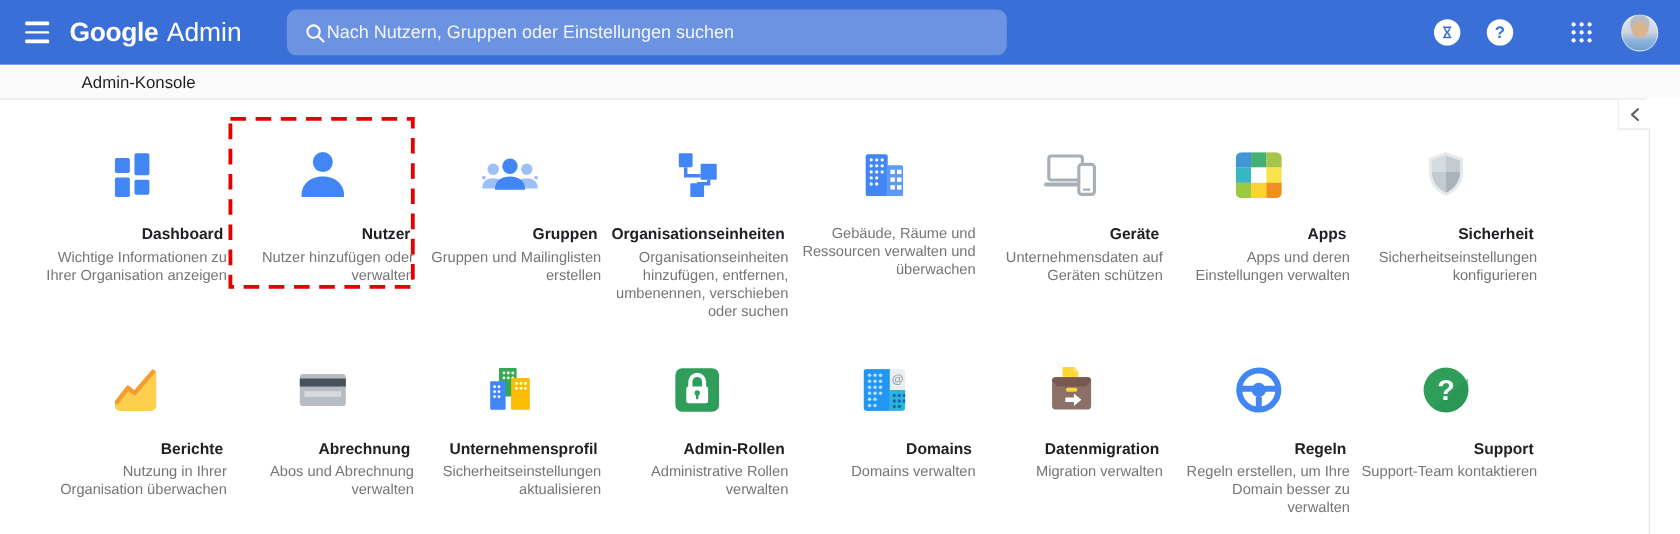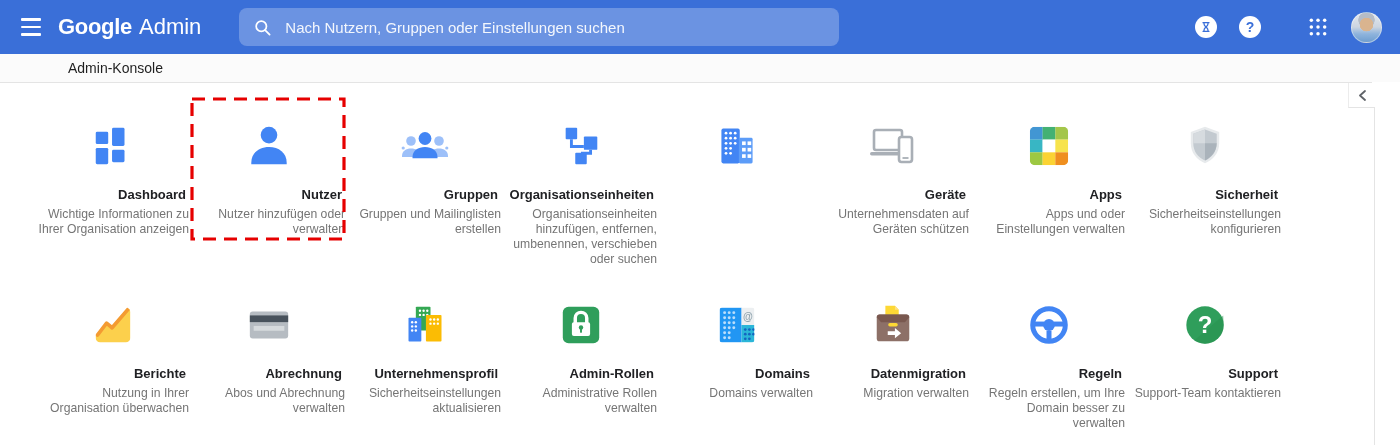--- a/index.html
+++ b/index.html
@@ -11,21 +11,21 @@
   .app-header { height:54px; background:#3a6fd8; display:flex; align-items:center; padding:0 18px 0 14px; }
   .menu-btn { width:34px; height:34px; background:none; border:none; cursor:pointer;
               display:flex; flex-direction:column; justify-content:center; gap:5px; align-items:center; }
   .menu-btn span { display:block; width:20px; height:2.4px; background:#fff; border-radius:1px; }
   .logo { margin-left:10px; display:flex; align-items:flex-end; gap:7px; white-space:nowrap; }
   .logo .g { color:#fff; font-size:22px; font-weight:700; letter-spacing:-0.3px; }
   .logo .p { color:#fff; font-size:22px; font-weight:400; }
   .search-bar { margin-left:38px; width:600px; height:38px; border-radius:8px;
                 background:rgba(255,255,255,.25); display:flex; align-items:center; padding:0 14px; }
   .search-bar svg { flex:0 0 auto; }
-  .search-bar input { flex:1; margin-left:13px; background:transparent; border:none; outline:none;
+  .search-bar input { flex:1; background:transparent; border:none; outline:none;
                       color:#fff; font-size:15px; font-family:inherit; }
   .search-bar input::placeholder { color:rgba(255,255,255,.92); opacity:1; }
   .header-right { margin-left:auto; display:flex; align-items:center; }
   .hdr-icon-btn { background:none; border:none; cursor:pointer; width:26px; height:26px;
                   display:flex; align-items:center; justify-content:center; }
   .circle-ico { width:22px; height:22px; border-radius:50%; background:#fff; color:#3a6fd8;
                 display:flex; align-items:center; justify-content:center; font-weight:700; font-size:14px; }
   .gap-sm { margin-left:18px; } .gap-lg { margin-left:42px; } .gap-md { margin-left:20px; }
   .avatar { width:31px; height:31px; border-radius:50%; border:1px solid rgba(255,255,255,.4); cursor:pointer;
             background:
@@ -193,20 +193,21 @@
               <circle cx="17" cy="32" r="1.5"></circle>
               <rect x="29.5" y="19" width="4" height="4"></rect>
               <rect x="35.5" y="19" width="4" height="4"></rect>
               <rect x="29.5" y="26" width="4" height="4"></rect>
               <rect x="35.5" y="26" width="4" height="4"></rect>
               <rect x="29.5" y="33" width="4" height="4"></rect>
               <rect x="35.5" y="33" width="4" height="4"></rect>
             </g>
           </svg>
         </div>
+        <div class="tile-desc">Gebäude, Räume und Ressourcen verwalten und überwachen</div>
       </div>
       <div class="tile">
         <div class="tile-icon">
           <svg width="50" height="44" viewBox="0 0 50 44">
             <rect x="6" y="6" width="28" height="20" rx="2" fill="#fff" stroke="#a9afb6" stroke-width="2.6"></rect>
             <rect x="2" y="28" width="32" height="3.4" rx="1.7" fill="#a9afb6"></rect>
             <rect x="31" y="13" width="13" height="25" rx="2.4" fill="#fff" stroke="#a9afb6" stroke-width="2.6"></rect>
             <line x1="34.5" y1="34" x2="40.5" y2="34" stroke="#a9afb6" stroke-width="1.8"></line>
           </svg>
         </div>
@@ -228,21 +229,21 @@
               <rect x="4" y="17.3" width="13.4" height="13.4" fill="#38b6c4"></rect>
               <rect x="17.3" y="17.3" width="13.4" height="13.4" fill="#ffffff"></rect>
               <rect x="30.6" y="17.3" width="13.4" height="13.4" fill="#f7e34c"></rect>
               <rect x="4" y="30.6" width="13.4" height="13.4" fill="#9dc842"></rect>
               <rect x="17.3" y="30.6" width="13.4" height="13.4" fill="#fbd333"></rect>
               <rect x="30.6" y="30.6" width="13.4" height="13.4" fill="#ef8f1f"></rect>
             </g>
           </svg>
         </div>
         <div class="tile-title">Apps</div>
-        <div class="tile-desc">Apps und oder Einstellungen verwalten</div>
+        <div class="tile-desc">Apps und deren Einstellungen verwalten</div>
       </div>
       <div class="tile">
         <div class="tile-icon">
           <svg width="44" height="48" viewBox="0 0 48 48">
             <path d="M24 3l15.5 5.7V21c0 10.8-6.6 17.9-15.5 21.8C15.1 38.9 8.5 31.8 8.5 21V8.7z" fill="#e7eaec"></path>
             <path d="M24 6l12.8 4.7V21c0 9.3-5.5 15.4-12.8 18.9C16.7 36.4 11.2 30.3 11.2 21V10.7z" fill="#c3cad0"></path>
             <path d="M24 6L11.2 10.7V21H24z" fill="#d6dbdf"></path>
             <path d="M24 21h12.8c-.4 9-5.7 15-12.8 18.9z" fill="#aab3bb"></path>
           </svg>
         </div>

